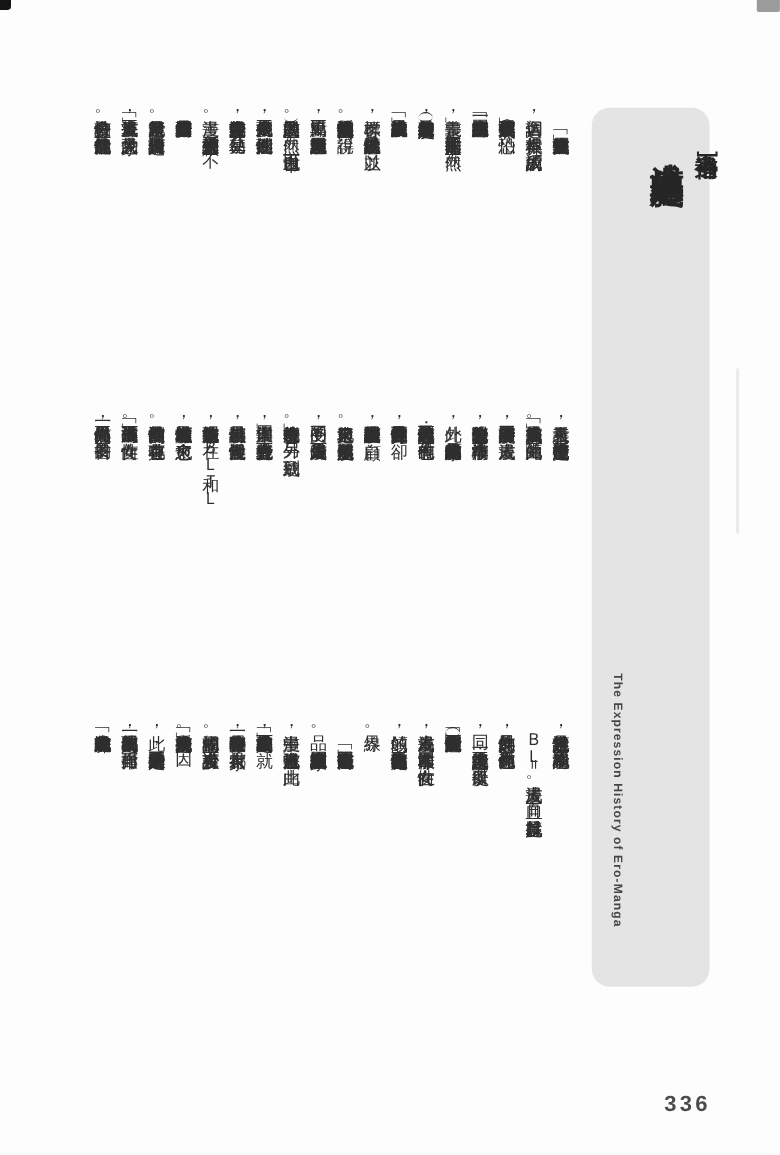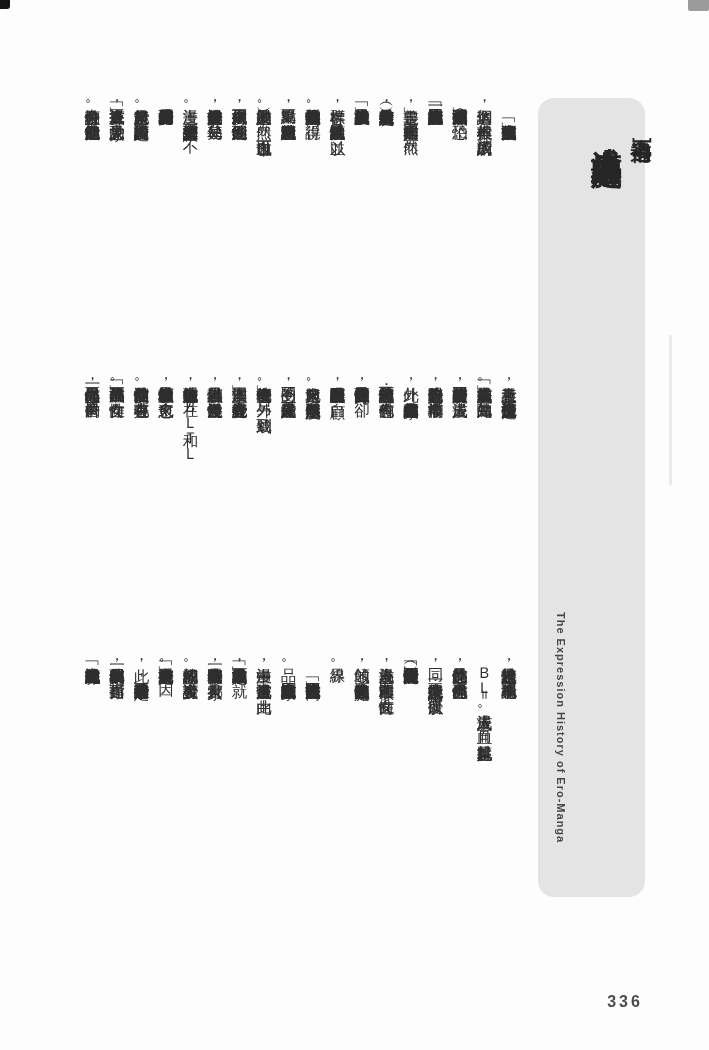--- a/index.html
+++ b/index.html
@@ -77,21 +77,21 @@
     line-height:24.5px;
     letter-spacing:0;
     white-space:nowrap;
   }
 
   
   #page-number{
     position:absolute;
     left:590px;top:993px;width:70px;
     text-align:center;
-    font-size:16px;
+    font-size:20px;
     font-weight:700;
     letter-spacing:3px;
     color:#4c4c4c;
   }
 </style>
 </head>
 <body>
 
 <div id="page">
 

